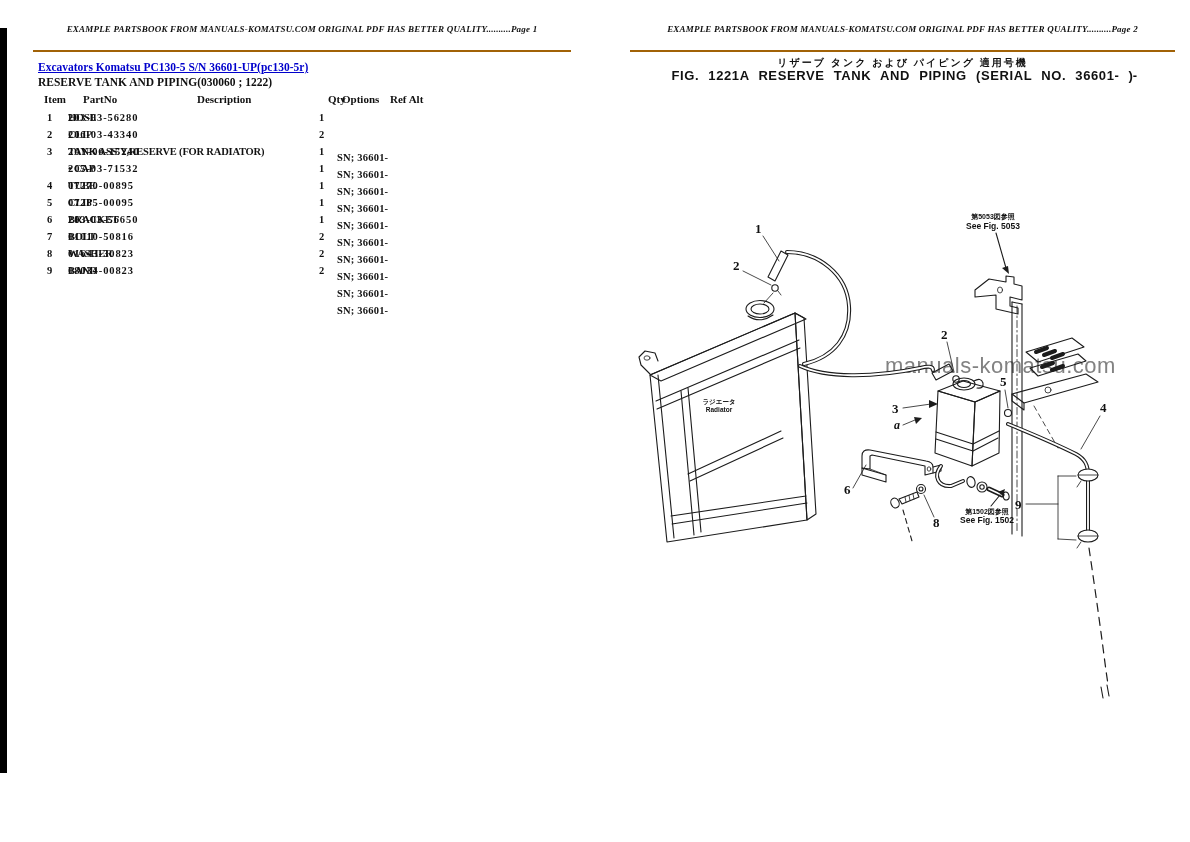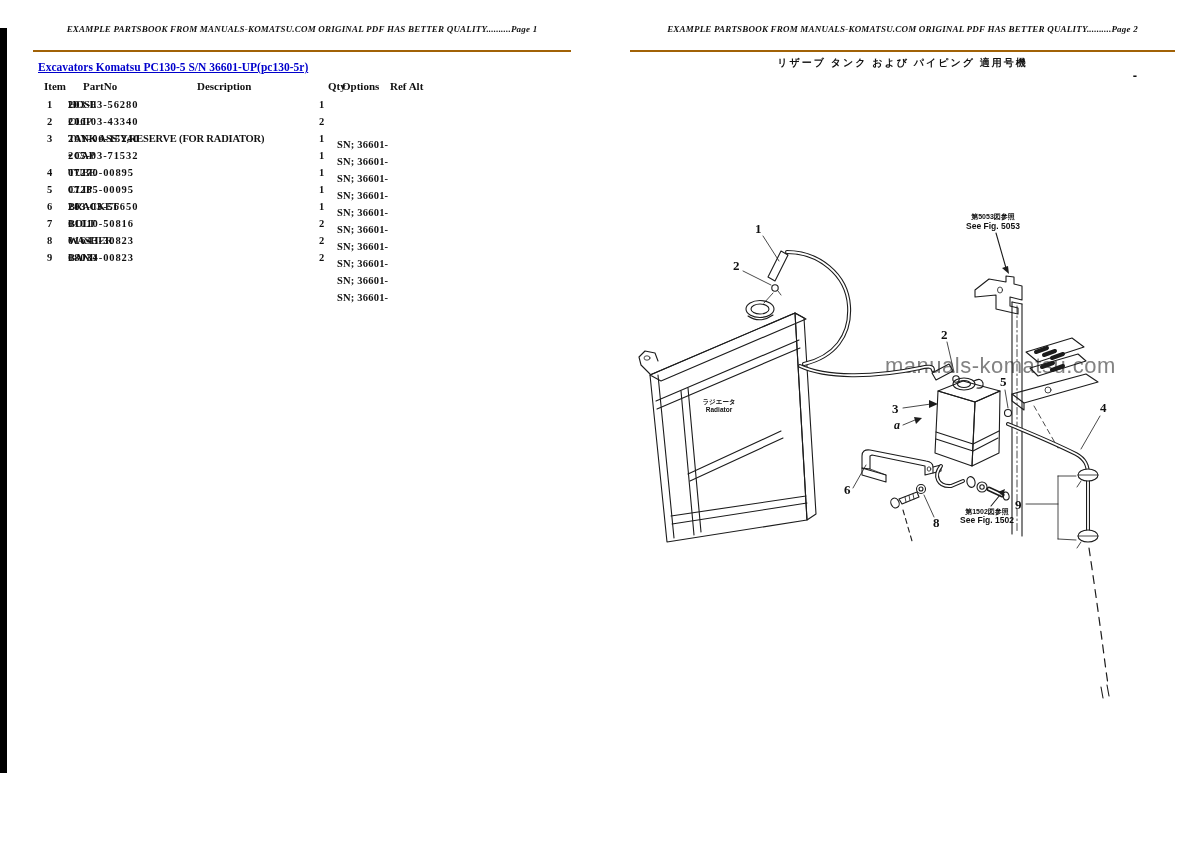--- a/index.html
+++ b/index.html
@@ -52,20 +52,21 @@
 </style>
 </head>
 <body>
 
 <div class="screen">
   <div class="leftbar"></div>
 
   <div class="page page-left">
     <div class="pb-header">EXAMPLE PARTSBOOK FROM MANUALS-KOMATSU.COM ORIGINAL PDF HAS BETTER QUALITY..........Page 1</div>
     <a class="breadcrumb">Excavators Komatsu PC130-5 S/N 36601-UP(pc130-5r)</a>
+    <div class="doc-title">RESERVE TANK AND PIPING(030060 ; 1222)</div>
 
     <div class="ptable">
       <div class="thead">
         <span class="h-item">Item</span>
         <span class="h-part">PartNo</span>
         <span class="h-desc">Description</span>
         <span class="h-qty">Qty</span>
         <span class="h-opt">Options</span>
         <span class="h-ref">Ref Alt</span>
       </div>
@@ -160,20 +161,21 @@
         <span class="c-qty">2</span>
         <span class="c-opt">SN; 36601-</span>
       </div>
     </div>
   </div>
 
   <div class="page page-right">
     <div class="pb-header">EXAMPLE PARTSBOOK FROM MANUALS-KOMATSU.COM ORIGINAL PDF HAS BETTER QUALITY..........Page 2</div>
     <div class="fig-block">
       <div class="fig-jp">リザーブ タンク および パイピング  適用号機</div>
+      <div class="fig-en">FIG. 1221A  RESERVE TANK AND PIPING (SERIAL NO. 36601- )</div>
       <span class="corner-mark">-</span>
     </div>
   </div>
 
   <svg class="diagram" viewBox="630 190 560 530">
 
     <text class="wm" x="885" y="373">manuals-komatsu.com</text>
 
     <g>
       <path class="ln" d="M650,375 L795,313 L807,520 L667,542 Z"></path>

